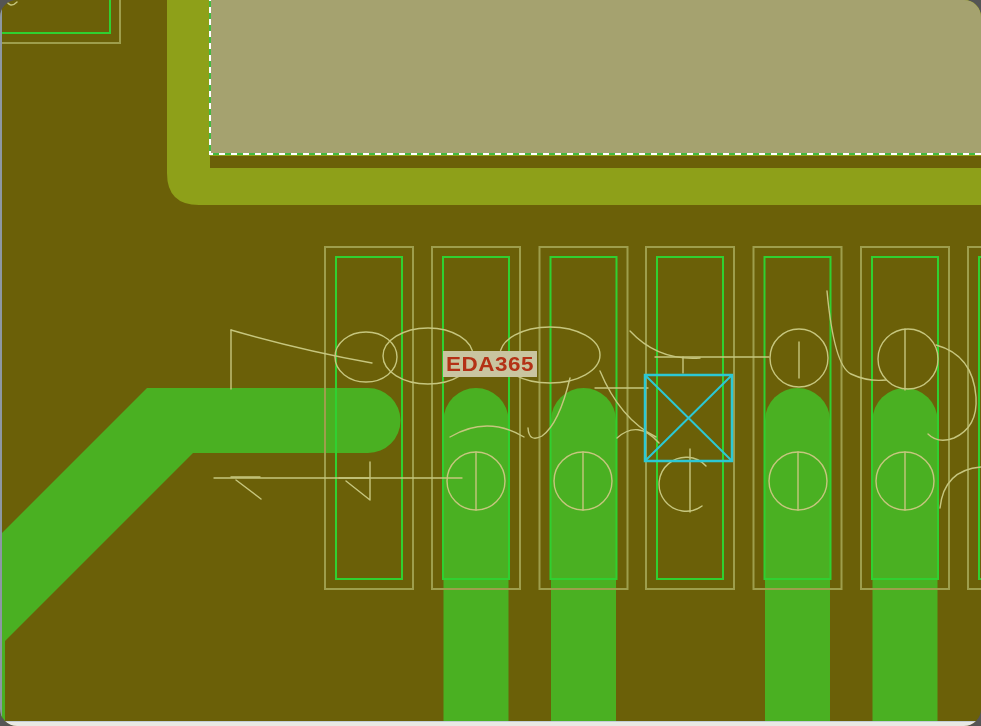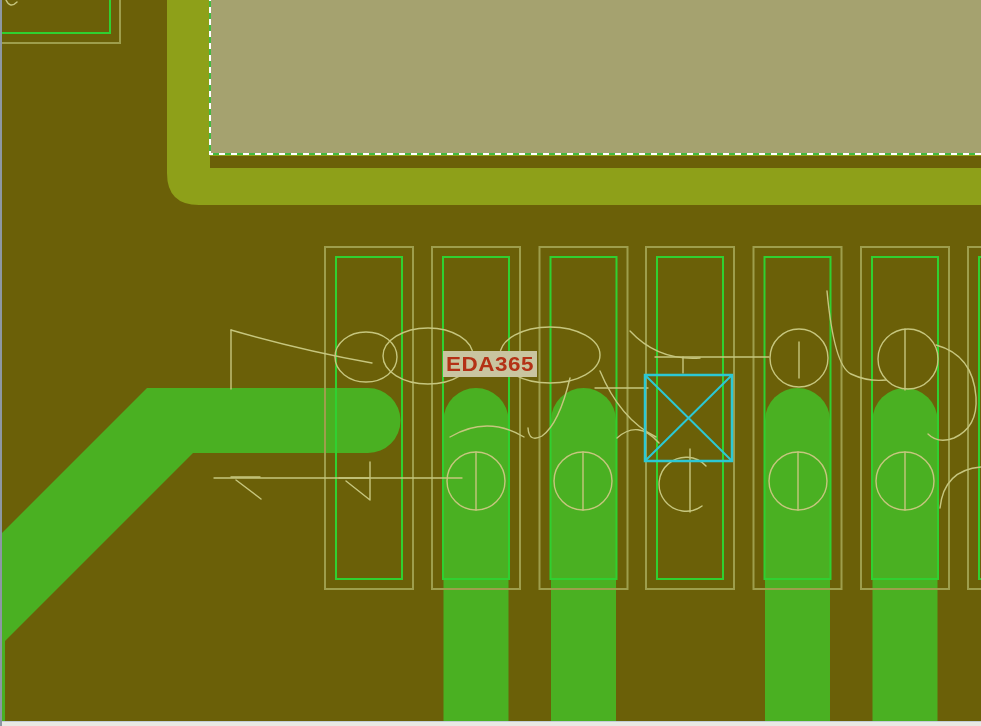--- a/index.html
+++ b/index.html
@@ -1,17 +1,17 @@
 <!DOCTYPE html>
 <html><head>
 <meta charset="utf-8">
 <style>
   html,body{margin:0;padding:0;background:#555;}
   .screen{position:relative;width:981px;height:726px;overflow:hidden;
-          font-family:"Liberation Sans",sans-serif;}
+          font-family:"Liberation Sans",sans-serif;border-radius:17px;}
   svg{display:block}
   .silk{fill:none;stroke-width:1.4;stroke-linecap:round;stroke-linejoin:round}
   .eda-text{font-family:"Liberation Sans","DejaVu Sans",sans-serif;
             font-weight:bold;font-size:21px;letter-spacing:0.5px}
 </style>
 </head>
 <body>
 
 <div class="screen">
 <svg width="981" height="726" viewBox="0 0 981 726">

